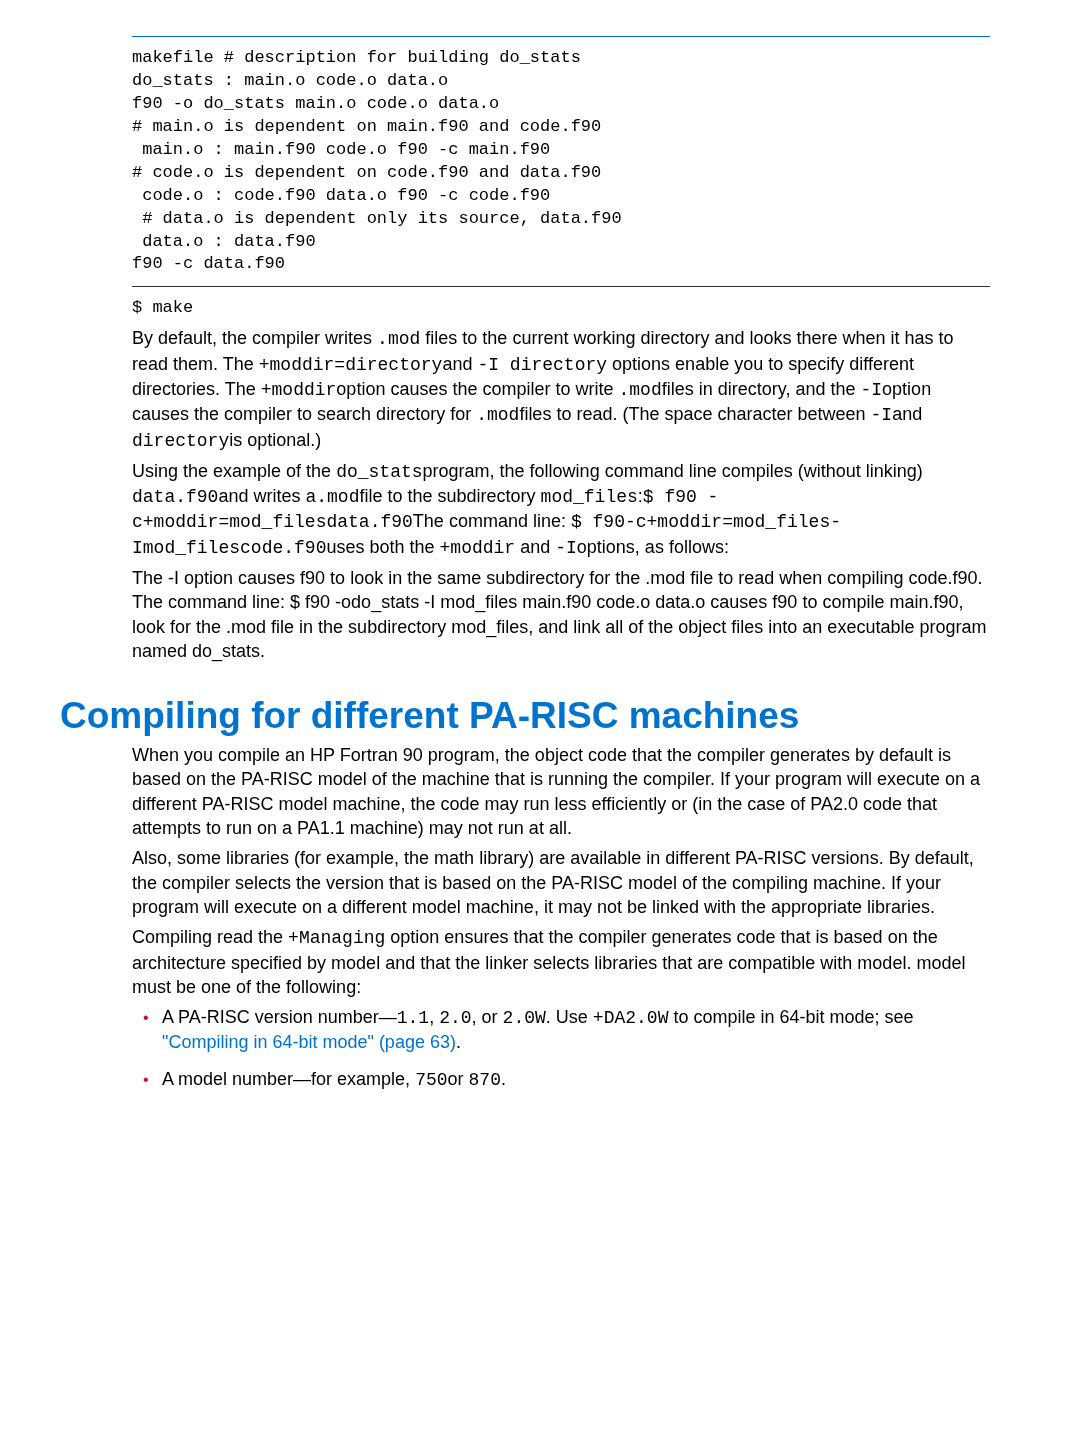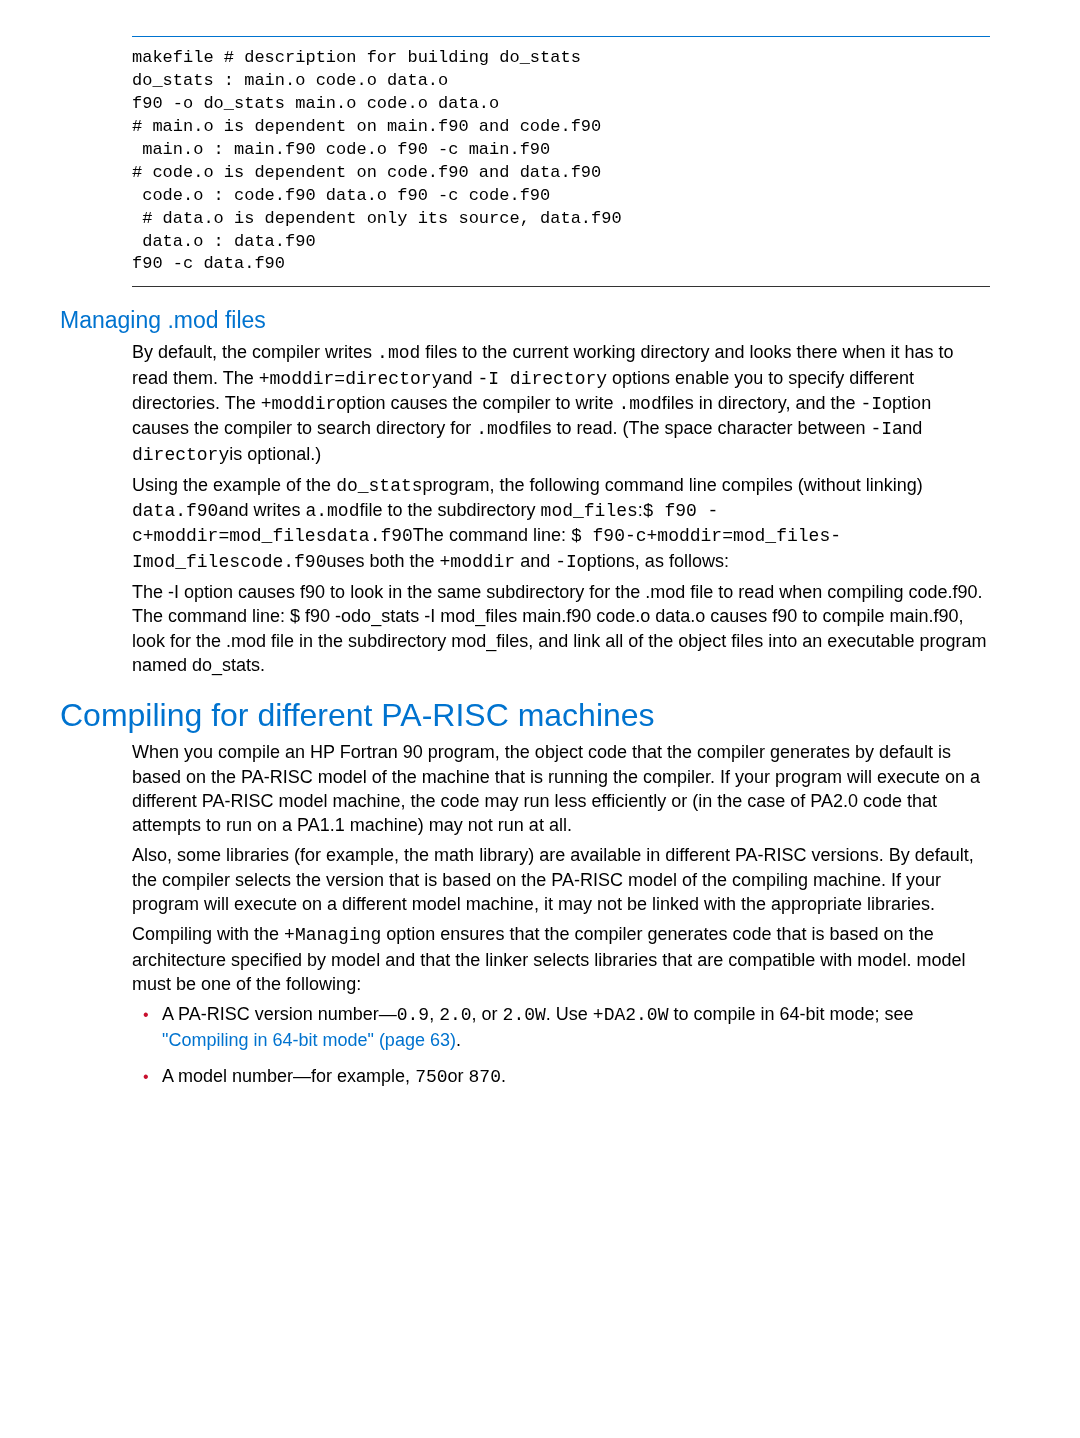--- a/index.html
+++ b/index.html
@@ -46,23 +46,23 @@
   }
   h2.section-h {
     color: #0073cf;
     font-size: 23px;
     font-weight: normal;
     margin: 20px 0 6px -72px;
     padding-left: 0;
   }
   h1.section-h1 {
     color: #0073cf;
-    font-size: 32px;
-    font-weight: normal;
-    margin: 20px 0 6px -72px;
+    font-size: 37px;
+    font-weight: bold;
+    margin: 32px 0 6px -72px;
     padding-left: 0;
   }
   a.link { color: #0073cf; text-decoration: none; }
   ul { margin: 6px 0; padding-left: 18px; }
   ul li { margin: 6px 0 12px 12px; font-size: 18px; line-height: 1.35; }
   ul li::marker { color: #c8102e; content: "•   "; font-size: 16px;}
   .footer { font-size: 14px; margin-top: 28px; margin-left: 0; }
 </style>
 </head>
 <body>
@@ -79,46 +79,46 @@
  code.o : code.f90 data.o f90 -c code.f90
  # data.o is dependent only its source, data.f90
  data.o : data.f90
 f90 -c data.f90</pre>
 
 
 
 
     <hr class="rule-black">
 
+    <pre class="code">$ make</pre>
 
-    <h2 class="section-h">Managing .mod files</h2>
 
     <p class="body">
       <span>By default, the compiler writes </span><span class="mono">.mod</span><span> files to the current working directory and looks there when it has to read them. The </span><span class="mono">+moddir=directory</span><span>and </span><span class="mono">-I directory</span><span> options enable you to specify different directories. The </span><span class="mono">+moddir</span><span>option causes the compiler to write </span><span class="mono">.mod</span><span>files in directory, and the </span><span class="mono">-I</span><span>option causes the compiler to search directory for </span><span class="mono">.mod</span><span>files to read. (The space character between </span><span class="mono">-I</span><span>and </span><span class="mono">directory</span><span>is optional.)</span>
     </p>
 
     <p class="body">
       <span>Using the example of the </span><span class="mono">do_stats</span><span>program, the following command line compiles (without linking) </span><span class="mono">data.f90</span><span>and writes </span><span class="mono">a.mod</span><span>file to the subdirectory </span><span class="mono">mod_files</span><span>:</span><span class="mono">$ f90 -c+moddir=mod_files</span><span class="mono">data.f90</span><span>The command line: </span><span class="mono">$ f90-c+moddir=mod_files-Imod_files</span><span class="mono">code.f90</span><span>uses both the </span><span class="mono">+moddir</span><span> and </span><span class="mono">-I</span><span>options, as follows:</span>
     </p>
 
 
     <p class="body">The -I option causes f90 to look in the same subdirectory for the .mod file to read when compiling code.f90. The command line: $ f90 -odo_stats -I mod_files main.f90 code.o data.o causes f90 to compile main.f90, look for the .mod file in the subdirectory mod_files, and link all of the object files into an executable program named do_stats.</p>
 
     <h1 class="section-h1">Compiling for different PA-RISC machines</h1>
 
     <p class="body">When you compile an HP Fortran 90 program, the object code that the compiler generates by default is based on the PA-RISC model of the machine that is running the compiler. If your program will execute on a different PA-RISC model machine, the code may run less efficiently or (in the case of PA2.0 code that attempts to run on a PA1.1 machine) may not run at all.</p>
     <p class="body">Also, some libraries (for example, the math library) are available in different PA-RISC versions. By default, the compiler selects the version that is based on the PA-RISC model of the compiling machine. If your program will execute on a different model machine, it may not be linked with the appropriate libraries.</p>
 
     <p class="body">
-      <span>Compiling with the </span><span class="mono">+Managing</span><span> option ensures that the compiler generates code that is based on the architecture specified by model and that the linker selects libraries that are compatible with model. model must be one of the following:</span>
+      <span>Compiling read the </span><span class="mono">+Managing</span><span> option ensures that the compiler generates code that is based on the architecture specified by model and that the linker selects libraries that are compatible with model. model must be one of the following:</span>
     </p>
 
     <ul>
       <li>
-        <span>A PA-RISC version number—</span><span class="mono">0.9</span><span>, </span><span class="mono">2.0</span><span>, or </span><span class="mono">2.0W</span><span>. Use </span><span class="mono">+DA2.0W</span><span> to compile in 64-bit mode; see </span><a class="link">"Compiling in 64-bit mode" (page 63)</a><span>.</span>
+        <span>A PA-RISC version number—</span><span class="mono">1.1</span><span>, </span><span class="mono">2.0</span><span>, or </span><span class="mono">2.0W</span><span>. Use </span><span class="mono">+DA2.0W</span><span> to compile in 64-bit mode; see </span><a class="link">"Compiling in 64-bit mode" (page 63)</a><span>.</span>
       </li>
       <li>
         <span>A model number—for example, </span><span class="mono">750</span><span>or </span><span class="mono">870</span><span>.</span>
       </li>
     </ul>
   </div>
 
 </div>
 
 </body></html>

